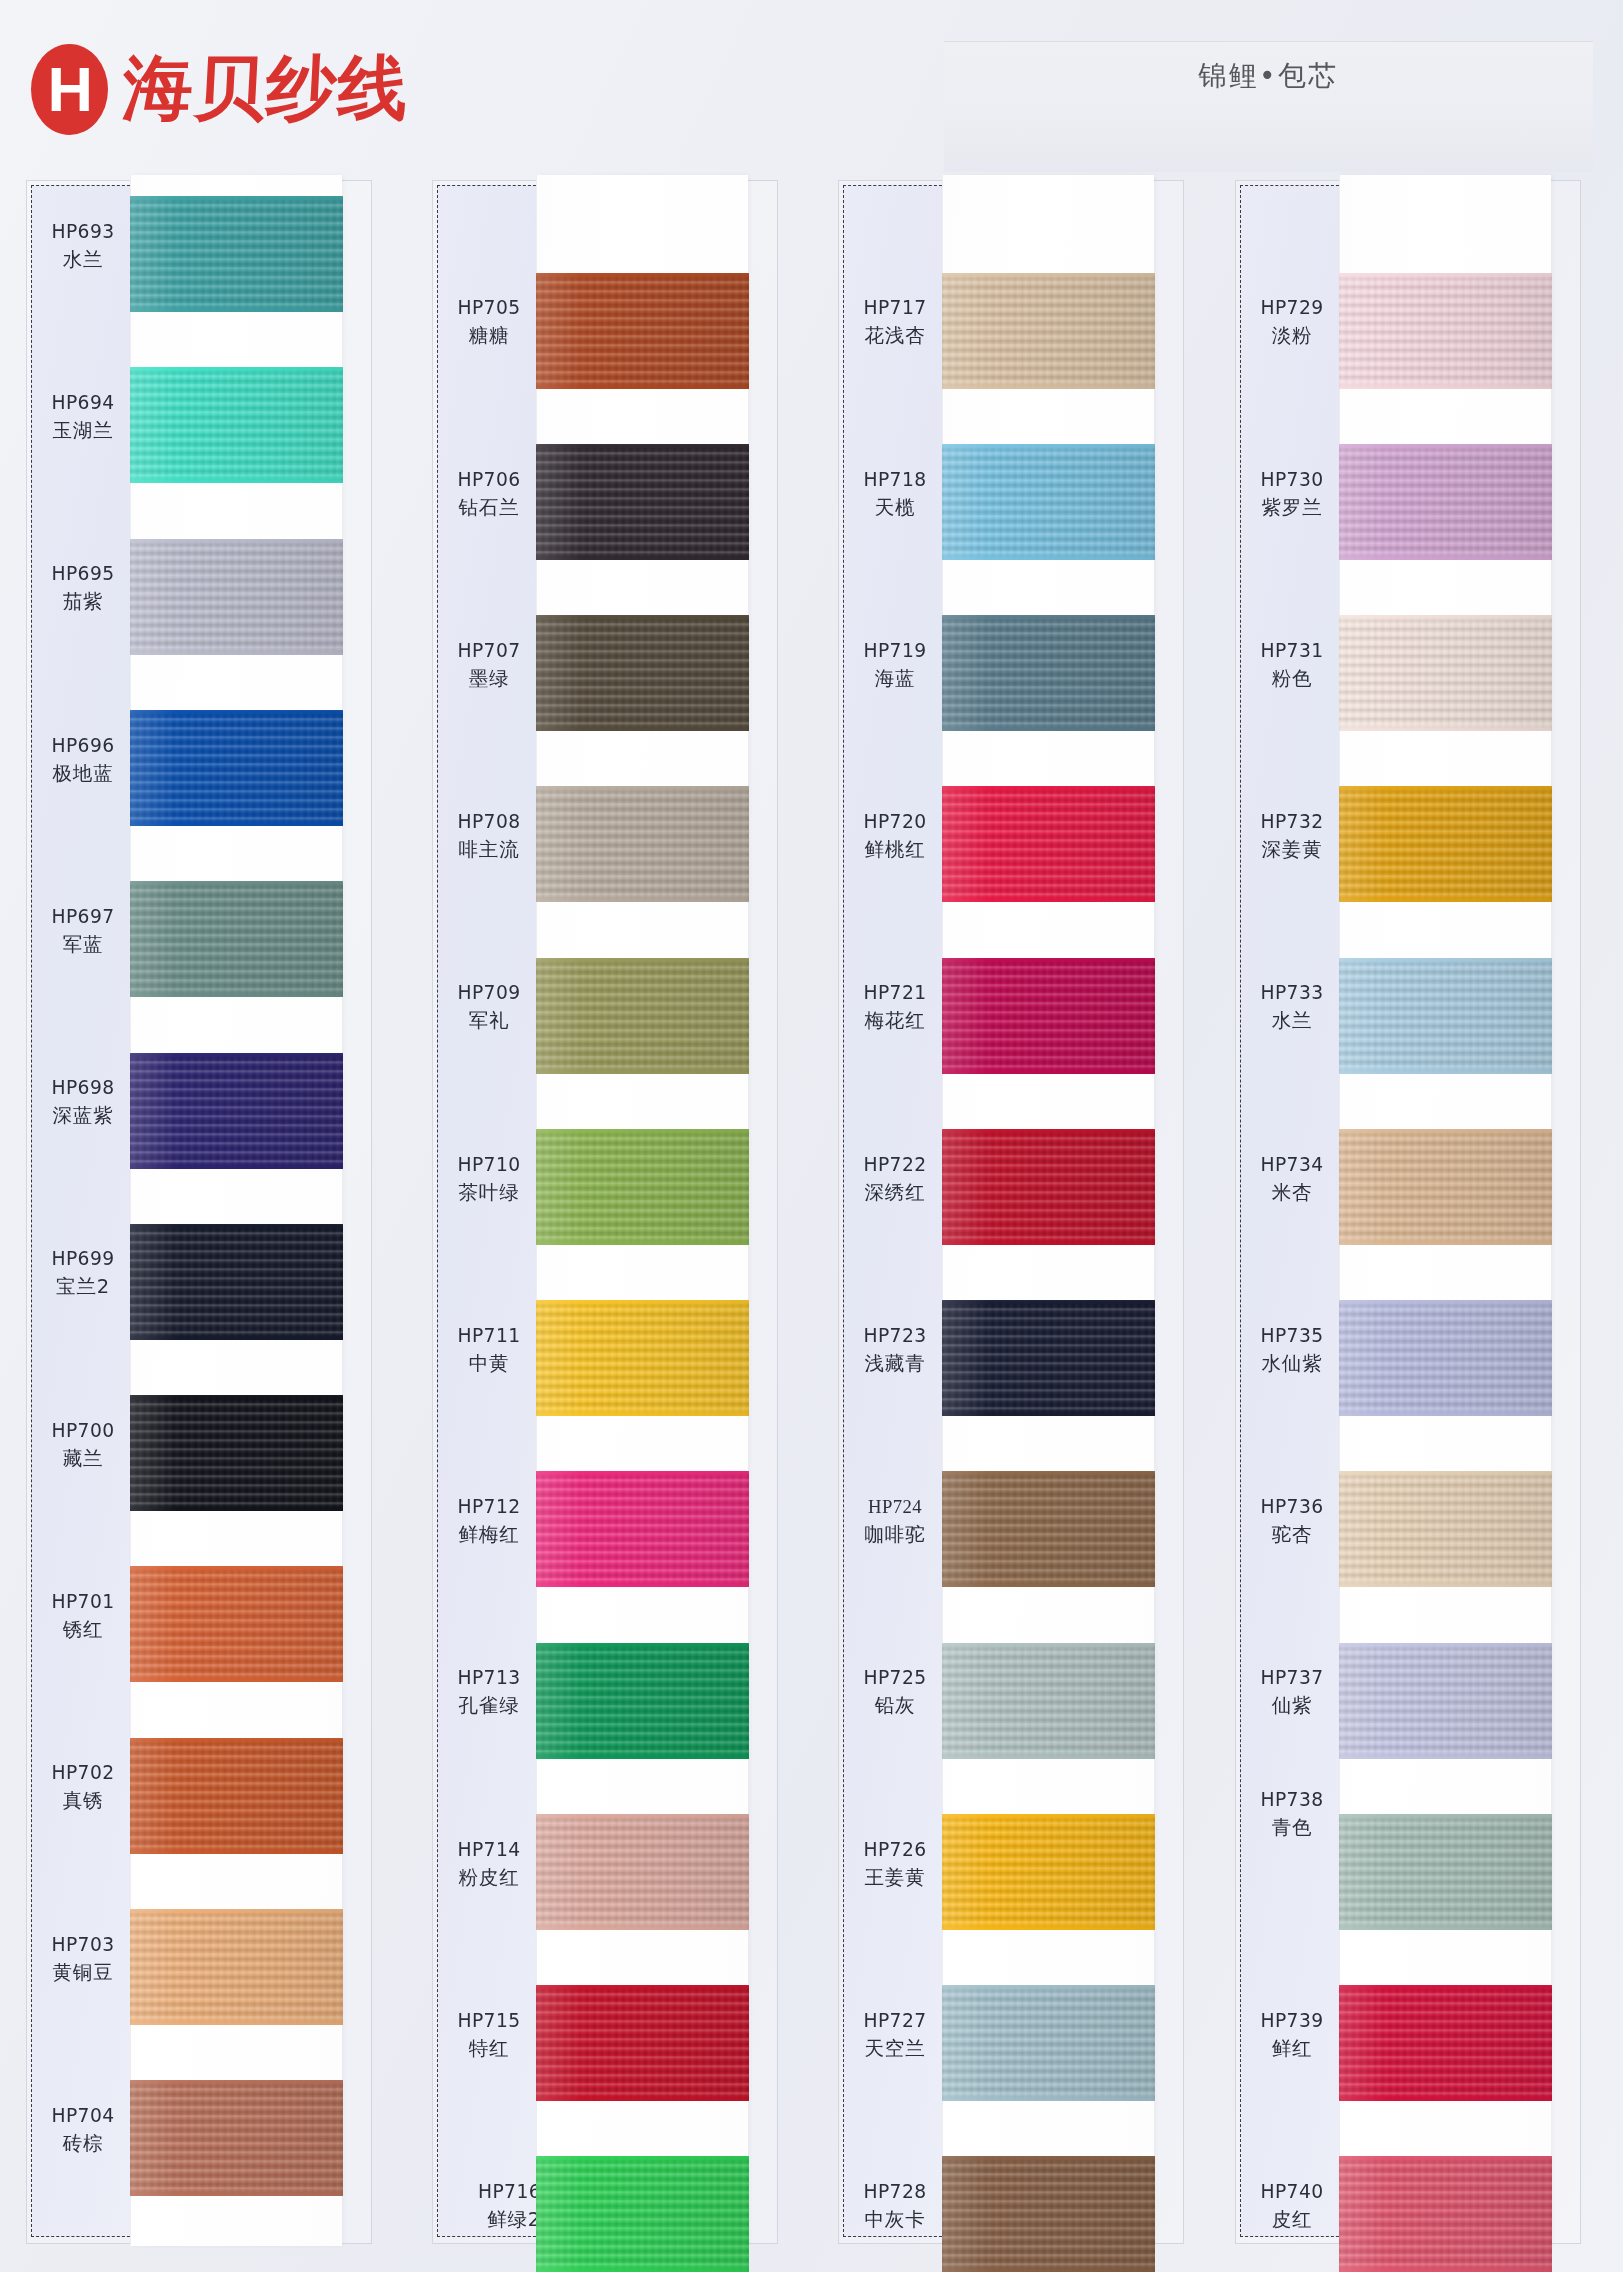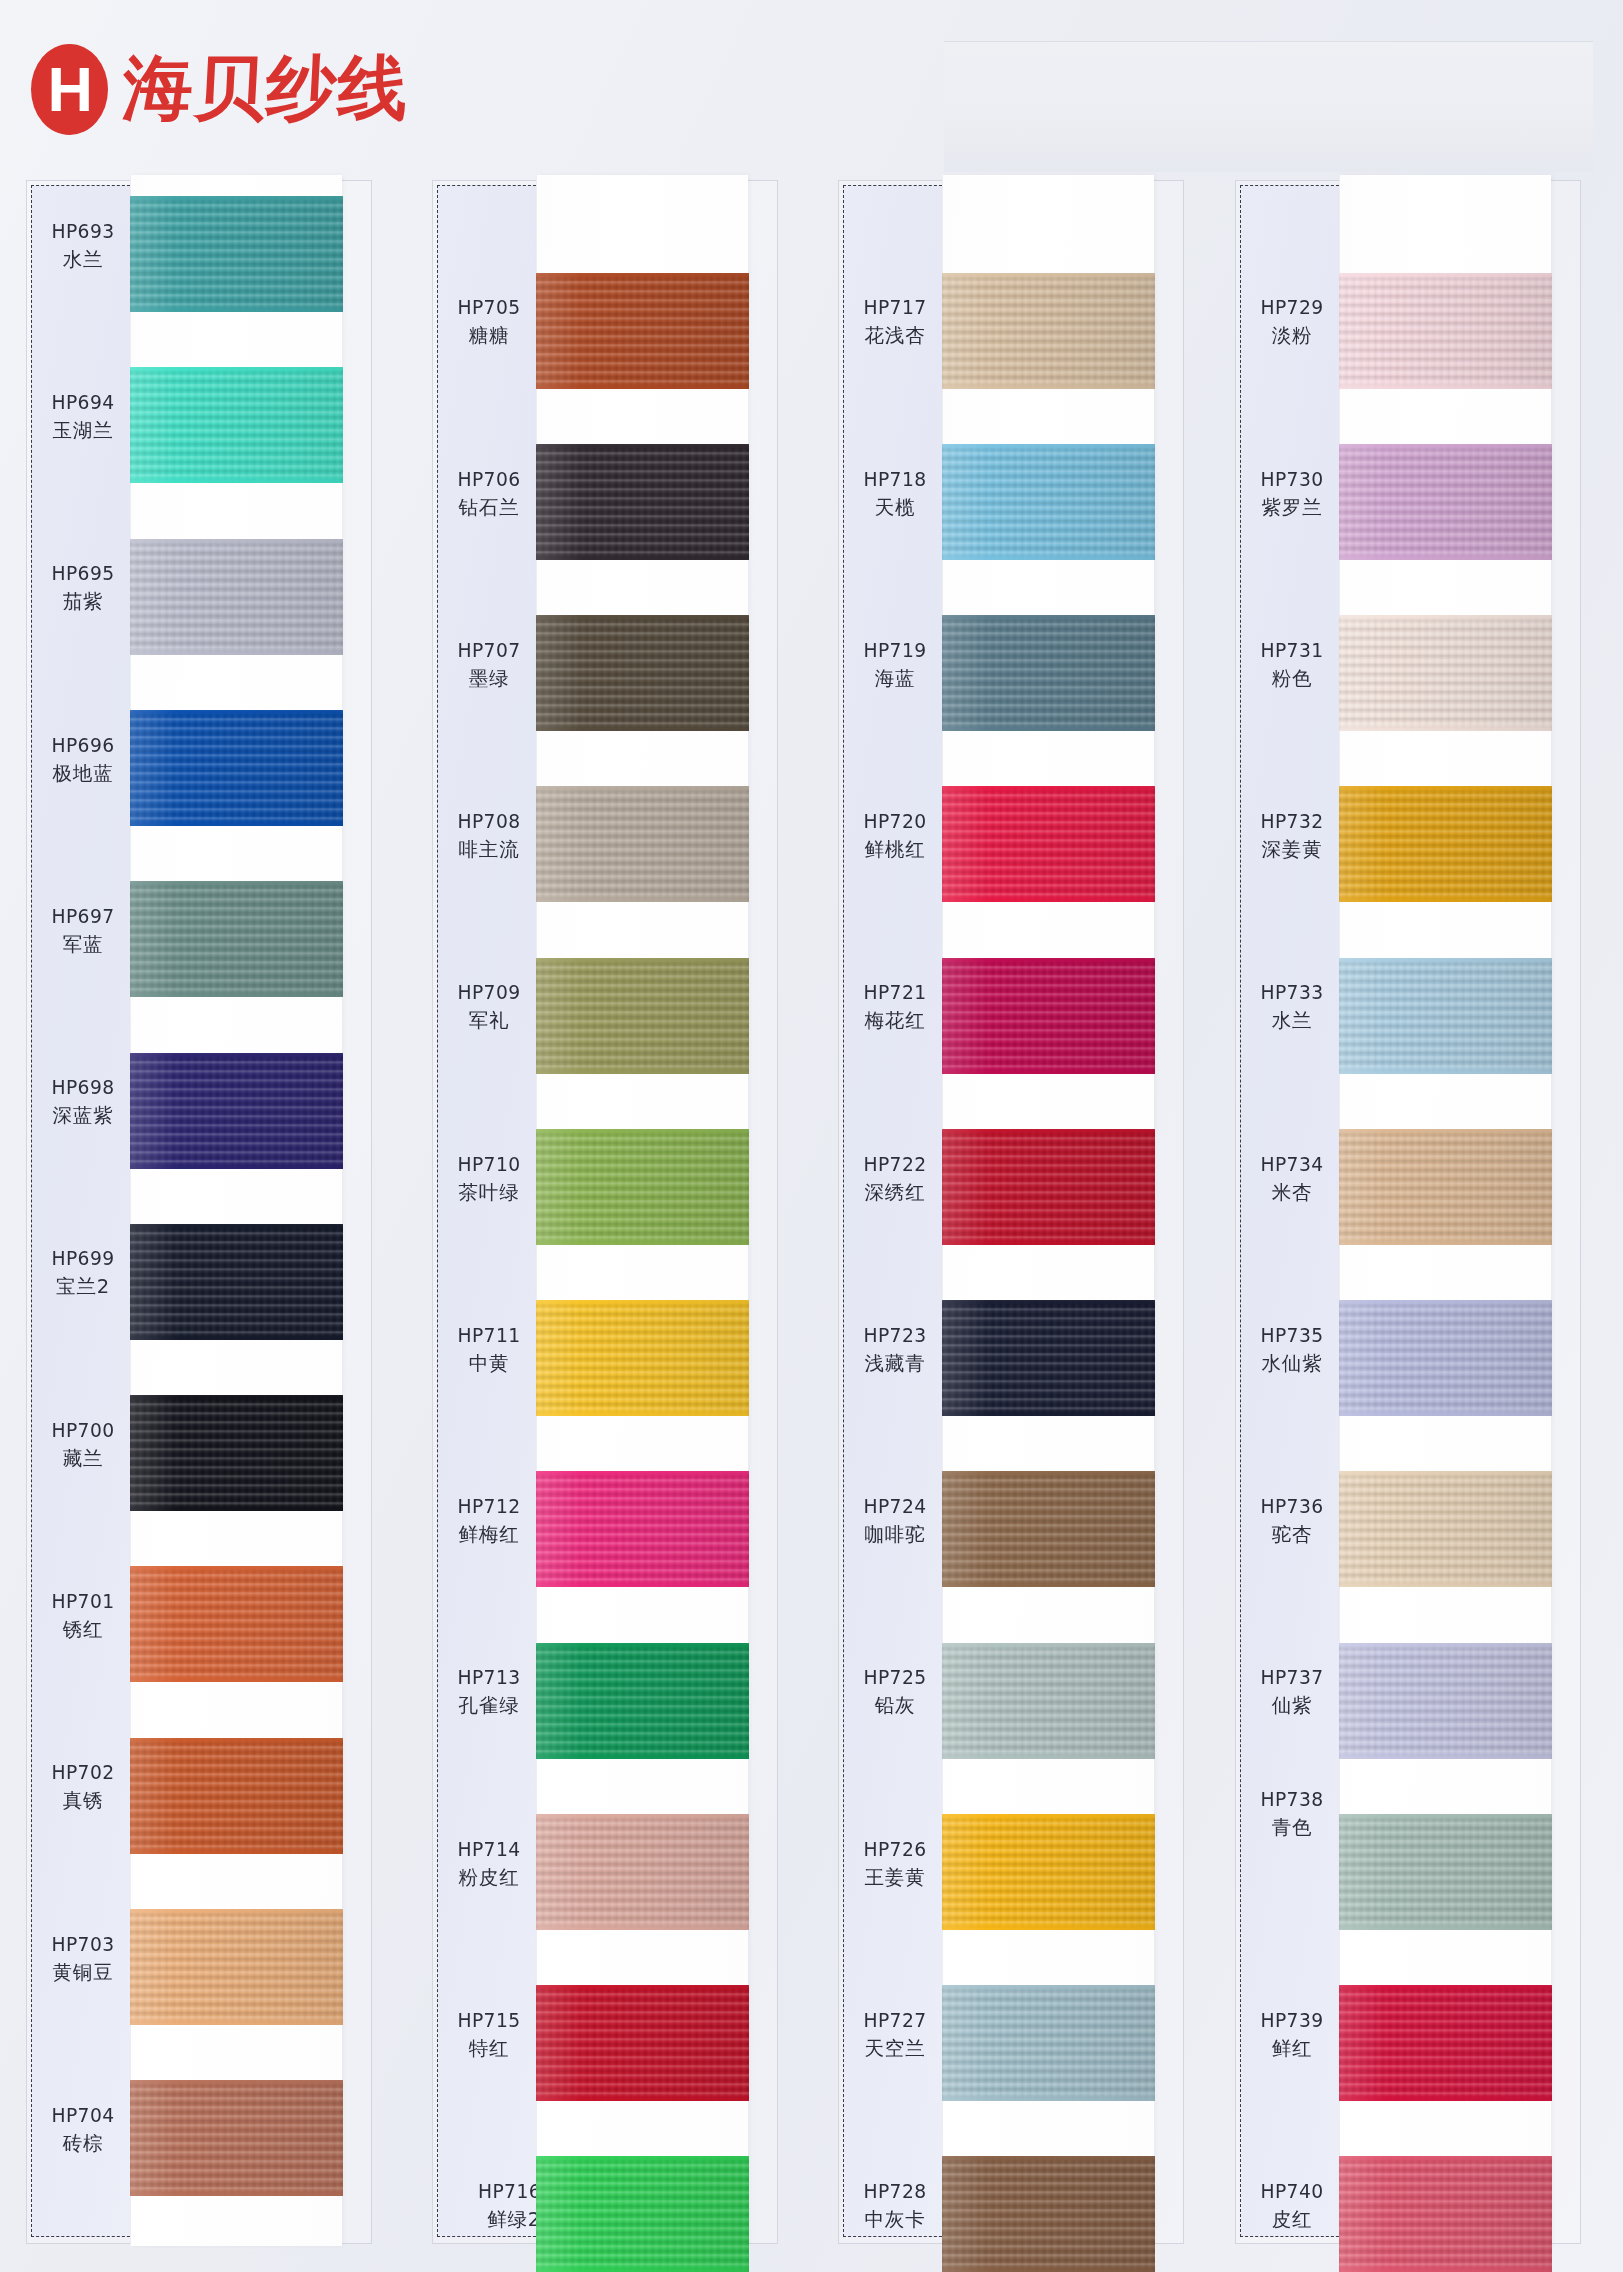--- a/index.html
+++ b/index.html
@@ -134,20 +134,21 @@
 <body>
 
 <div class="paper-bg"></div>
 
 <div class="logo">
   <div class="logo-badge">H</div>
   <div class="logo-text">海贝纱线</div>
 </div>
 
 <div class="title-card">
+  <div class="title-main">锦鲤•包芯</div>
 </div>
 
 <div class="columns" id="columns">
     <div class="col" style="left: 0px;">
       <div class="col-outline"></div>
       <div class="label-strip"></div>
       <div class="swatch-card"></div>
       <div class="label" style="top: 39px;">
         <div class="code">HP693</div>
         <div class="cname">水兰</div>
@@ -461,21 +462,21 @@
       <div class="label" style="top: 1143px;">
         <div class="code">HP723</div>
         <div class="cname">浅藏青</div>
       </div>
       <div class="swatch" title="HP723 浅藏青" style="top: 1120px; background: rgb(25, 29, 51);">
         <div class="yarn"></div>
         <div class="fuzz-top" style="background: rgb(25, 29, 51);"></div>
         <div class="fuzz-bot" style="background: rgb(25, 29, 51);"></div>
         <div class="sheen"></div>
       </div>
-      <div class="label" style="top: 1314px;">
+      <div class="label" style="top: 1314px; font-family: Liberation Serif, serif;">
         <div class="code">HP724</div>
         <div class="cname">咖啡驼</div>
       </div>
       <div class="swatch" title="HP724 咖啡驼" style="top: 1291px; background: rgb(142, 106, 76);">
         <div class="yarn"></div>
         <div class="fuzz-top" style="background: rgb(142, 106, 76);"></div>
         <div class="fuzz-bot" style="background: rgb(142, 106, 76);"></div>
         <div class="sheen"></div>
       </div>
       <div class="label" style="top: 1485px;">

